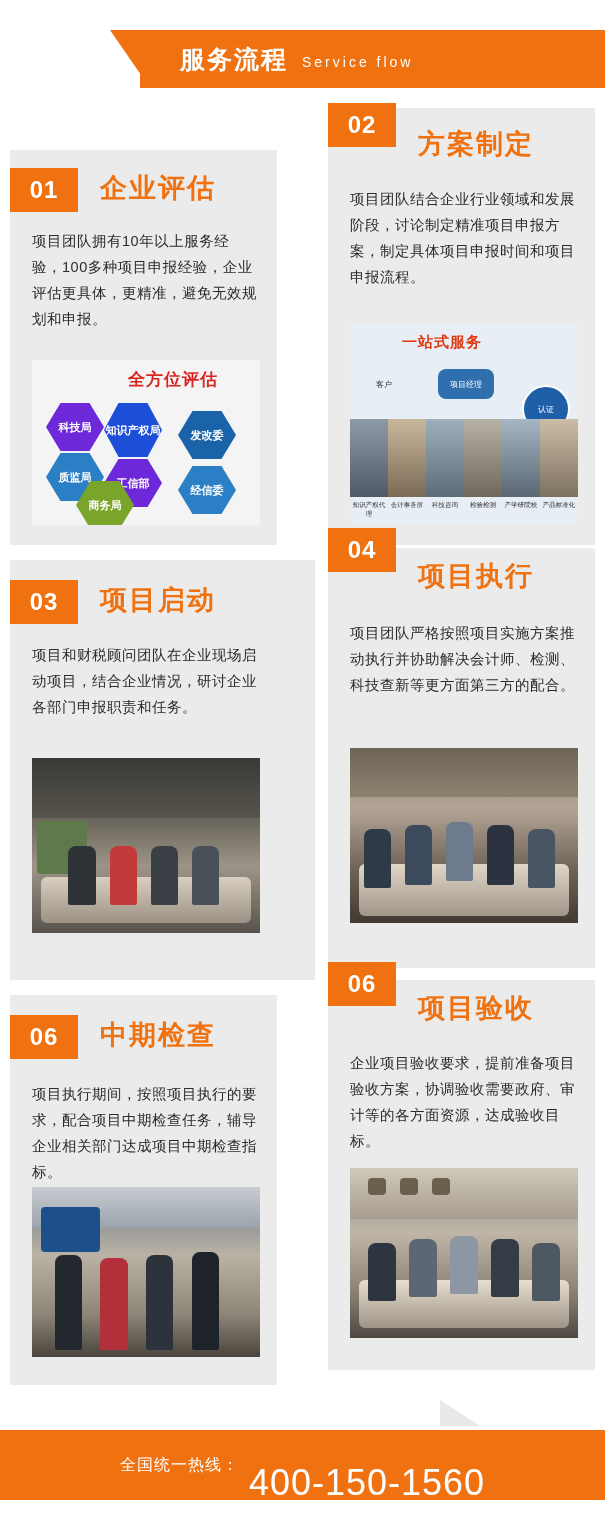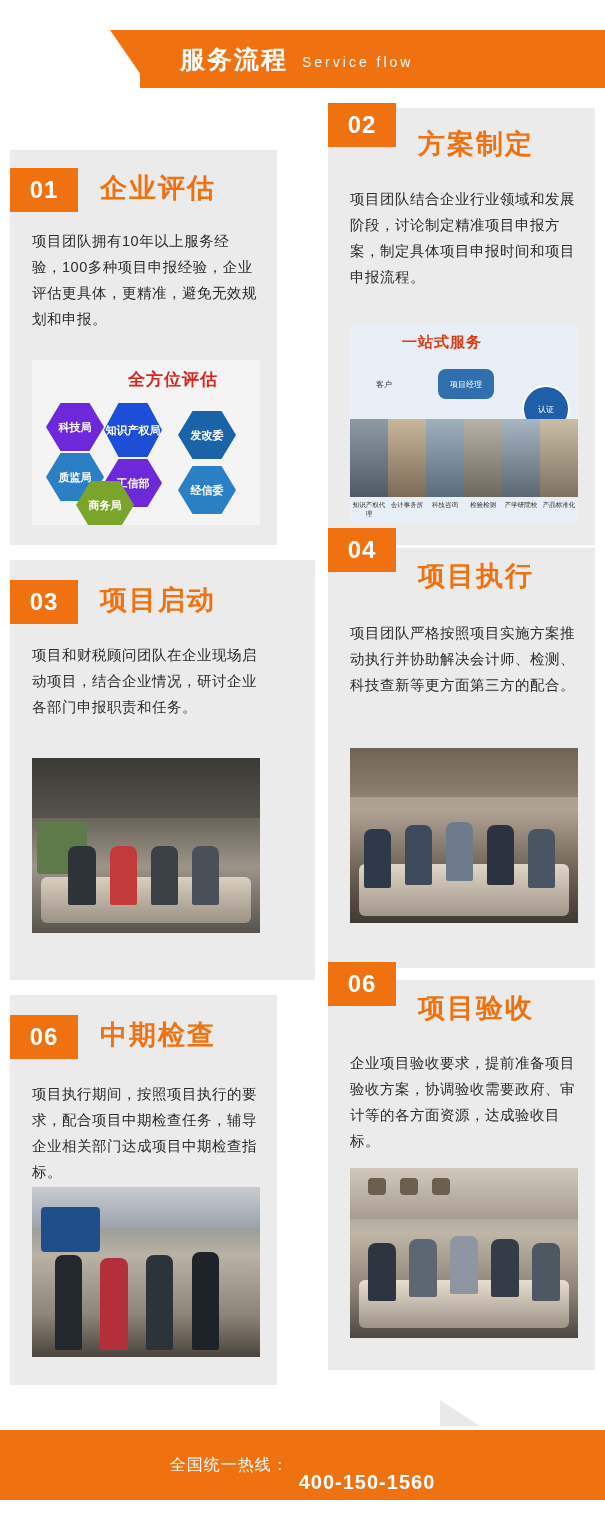--- a/index.html
+++ b/index.html
@@ -284,21 +284,21 @@
     top: 30px;
     width: 605px;
     height: 70px;
     display: flex;
     align-items: center;
     justify-content: center;
     gap: 10px;
     color: #ffffff;
   }
   .footer-label { font-size: 16px; letter-spacing: 1px; }
-  .footer-phone { font-size: 20px; font-weight: bold; letter-spacing: 1px; margin-top: 35px; }
+  .footer-phone { font-size: 36px; font-weight: normal; letter-spacing: 1px; margin-top: 35px; }
 
   
   .photo {
     position: relative;
     width: 100%;
     height: 100%;
     overflow: hidden;
   }
   .p-meeting-1 { background: linear-gradient(180deg,#4b4a46 0%, #6f6a60 38%, #9d9488 62%, #57534c 100%); }
   .p-meeting-2 { background: linear-gradient(180deg,#8a8276 0%, #b2a495 35%, #6d6255 70%, #413a33 100%); }

